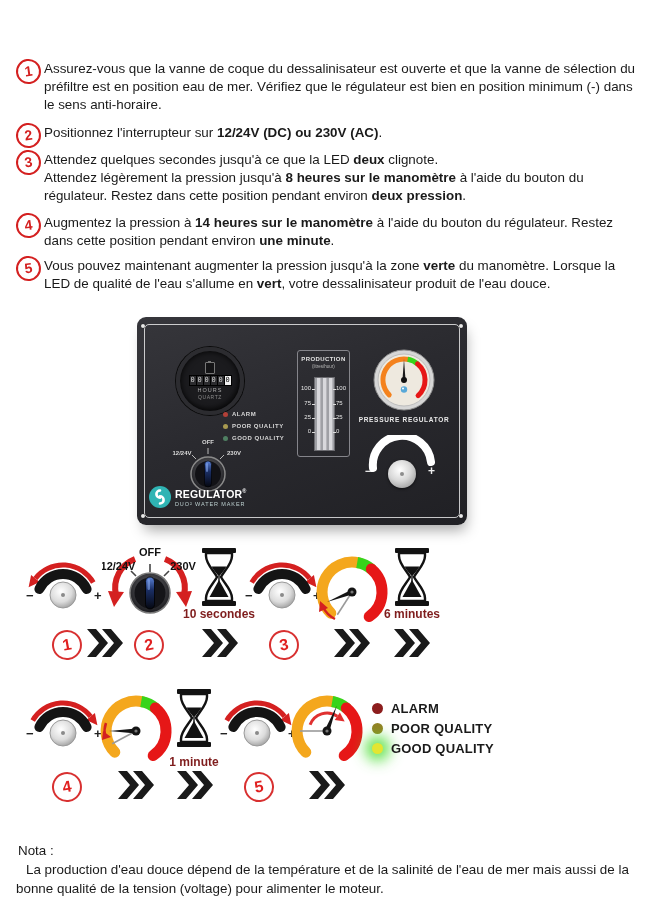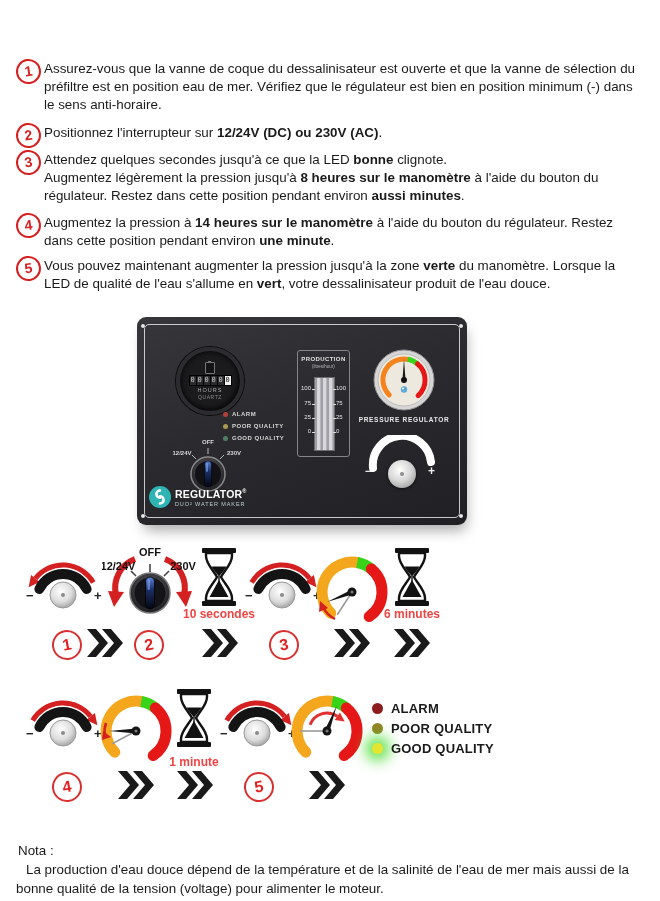--- a/index.html
+++ b/index.html
@@ -66,21 +66,21 @@
   .logo-text .l1{font-size:10.5px;font-weight:bold;color:#fff;letter-spacing:.2px;line-height:11px;}
   .logo-text .l1 sup{font-size:5.5px;}
   .logo-text .l2{font-size:5.5px;color:#bccfcf;letter-spacing:.9px;margin-top:1px;}
 
   
   .flow{position:absolute;left:0;top:540px;width:660px;height:300px;}
   .abs{position:absolute;}
   .flow-badge{position:absolute;width:26px;height:26px;border:2px solid #d83030;border-radius:50%;
               color:#e02020;font-size:16px;font-weight:bold;line-height:26px;text-align:center;
               transform:rotate(-10deg);}
-  .timer-label{position:absolute;width:100px;text-align:center;font-size:12px;font-weight:bold;color:#ef4444;}
+  .timer-label{position:absolute;width:100px;text-align:center;font-size:12px;font-weight:bold;color:#7f1d1d;}
   .legend{position:absolute;left:372px;top:158px;}
   .lrow{display:flex;align-items:center;height:20px;gap:8px;}
   .lrow i{width:11px;height:11px;border-radius:50%;display:block;}
   .lrow span{font-size:13px;font-weight:bold;letter-spacing:.2px;}
   .glow{box-shadow:0 0 14px 7px rgba(74,222,50,.85);}
 
   
   .nota-title{position:absolute;left:18px;top:843px;font-size:13.4px;font-weight:normal;}
   .nota-body{position:absolute;left:16px;top:860px;width:630px;font-size:13.4px;line-height:19px;
              text-indent:10px;}
@@ -145,22 +145,22 @@
   <div class="step" style="top:59px">
     <div class="step-badge">1</div>
     <div class="step-text"><span>Assurez-vous que la vanne de coque du dessalinisateur est ouverte et que la vanne de sélection du préfiltre est en position eau de mer. Vérifiez que le régulateur est bien en position minimum (-) dans le sens anti-horaire.</span></div>
   </div>
   <div class="step" style="top:123px">
     <div class="step-badge">2</div>
     <div class="step-text"><span>Positionnez l'interrupteur sur </span><b>12/24V (DC) ou 230V (AC)</b><span>.</span></div>
   </div>
   <div class="step" style="top:150px">
     <div class="step-badge">3</div>
-    <div class="step-text"><span>Attendez quelques secondes jusqu'à ce que la LED </span><b>bonne</b><span> clignote.
-</span><span>Augmentez légèrement la pression jusqu'à </span><b>8 heures sur le manomètre</b><span> à l'aide du bouton du régulateur. Restez dans cette position pendant environ </span><b>aussi minutes</b><span>.</span></div>
+    <div class="step-text"><span>Attendez quelques secondes jusqu'à ce que la LED </span><b>deux</b><span> clignote.
+</span><span>Attendez légèrement la pression jusqu'à </span><b>8 heures sur le manomètre</b><span> à l'aide du bouton du régulateur. Restez dans cette position pendant environ </span><b>deux pression</b><span>.</span></div>
   </div>
   <div class="step" style="top:213px">
     <div class="step-badge">4</div>
     <div class="step-text"><span>Augmentez la pression à </span><b>14 heures sur le manomètre</b><span> à l'aide du bouton du régulateur. Restez dans cette position pendant environ </span><b>une minute</b><span>.</span></div>
   </div>
   <div class="step" style="top:256px">
     <div class="step-badge">5</div>
     <div class="step-text"><span>Vous pouvez maintenant augmenter la pression jusqu'à la zone </span><b>verte</b><span> du manomètre. Lorsque la LED de qualité de l'eau s'allume en </span><b>vert</b><span>, votre dessalinisateur produit de l'eau douce.</span></div>
   </div>
 

